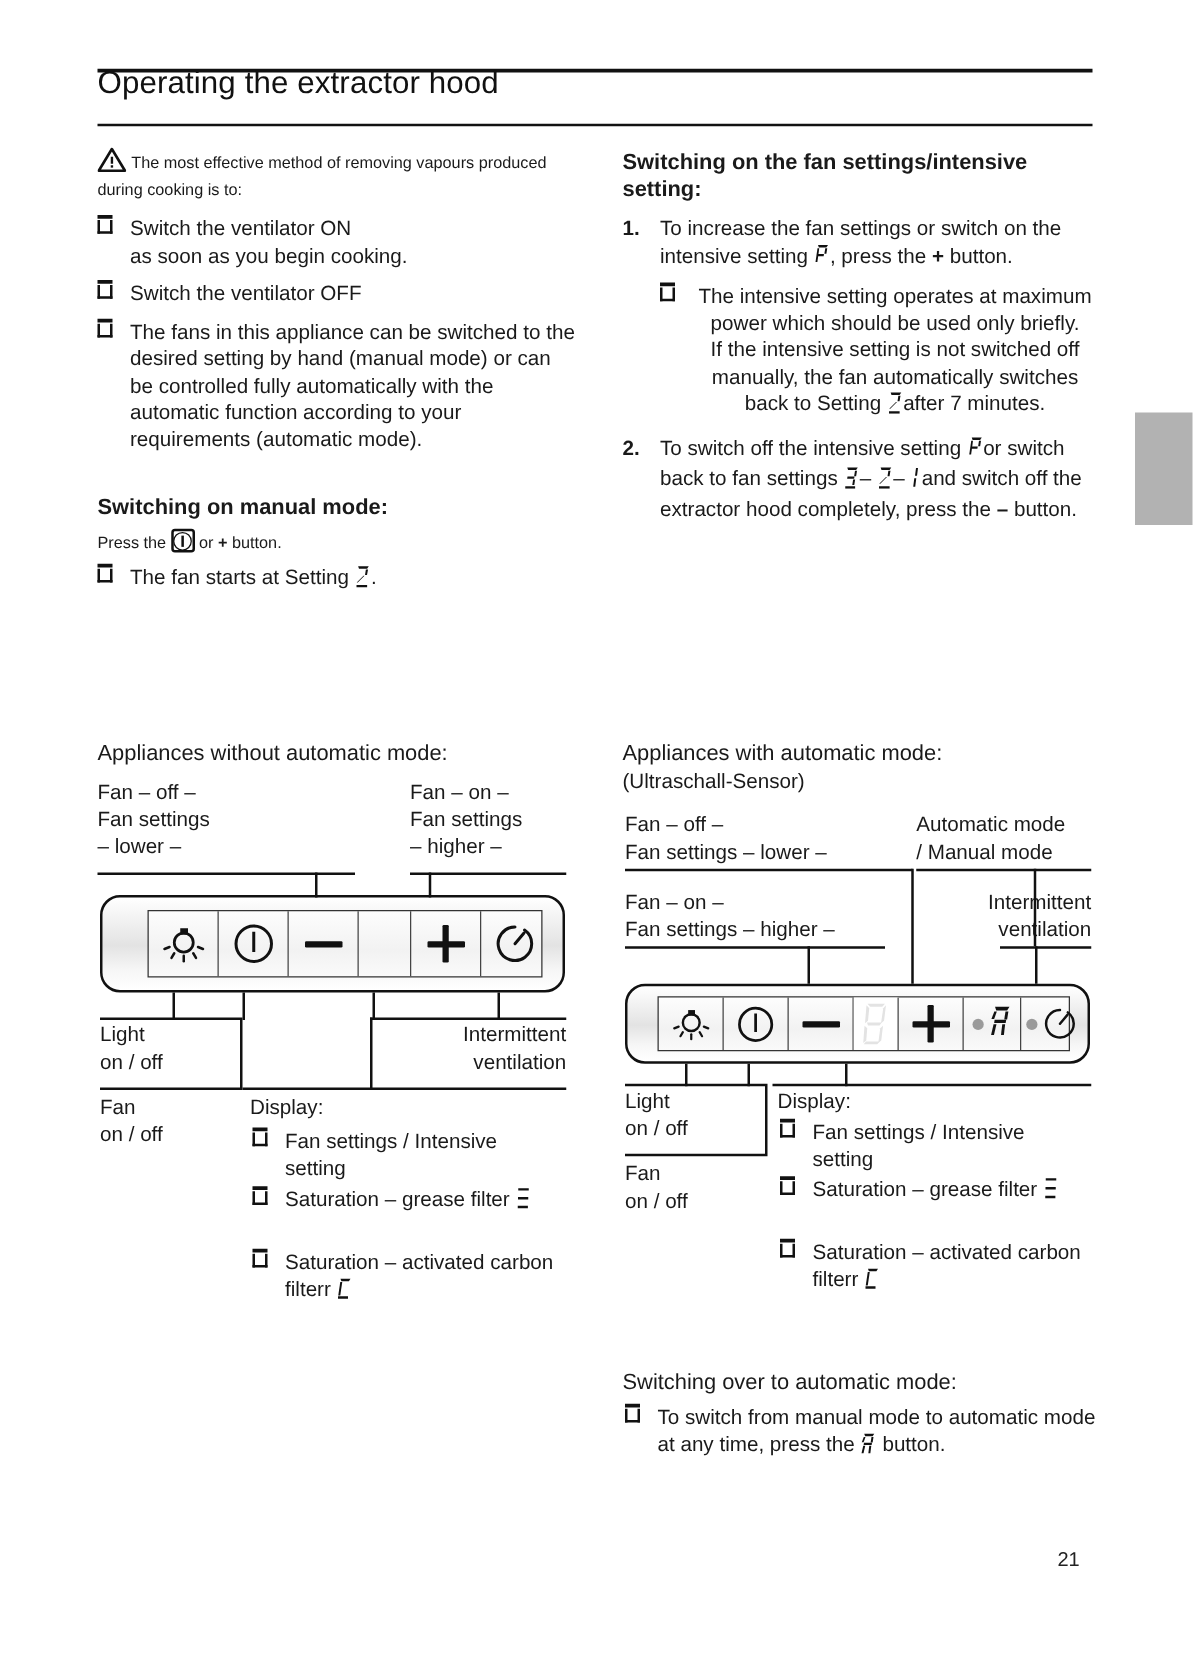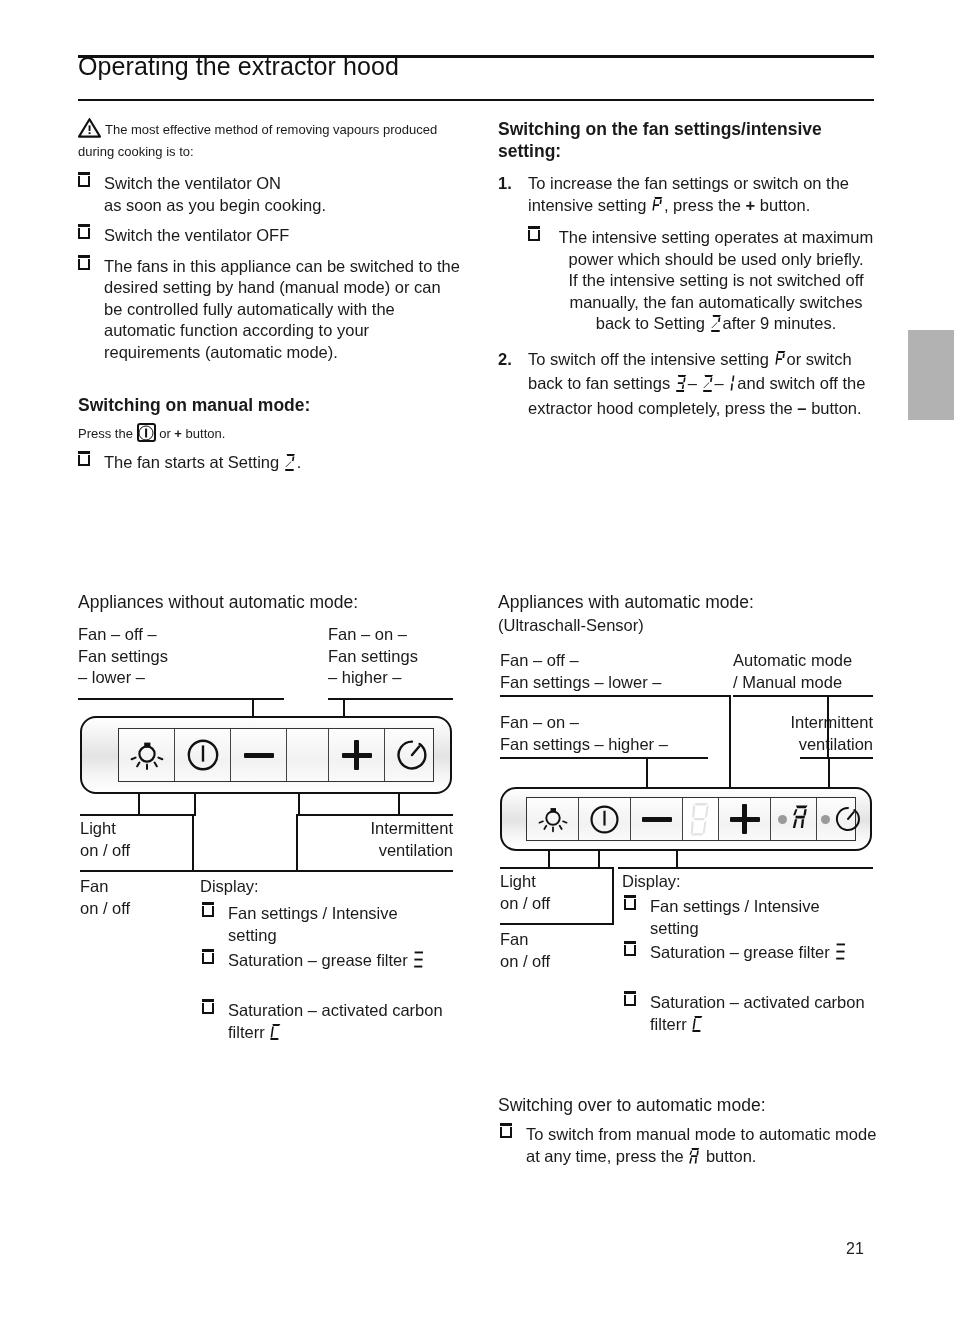--- a/index.html
+++ b/index.html
@@ -172,21 +172,21 @@
       <span>If the intensive setting is not switched off manually, the fan automatically switches back to Setting</span>
       <span class="segsvg">
         <svg width="13" height="18" viewBox="0 0 13 18">
             <g fill="#111">
           <polygon points="2.5,1 11,1 9.7,3 3.2,3"></polygon>
           <polygon points="10.4,3.6 9.6,8 8,8 8.7,3.6"></polygon>
           <polygon points="1.2,16 9.7,16 9.7,18 1.2,18"></polygon>
           <polygon points="7.6,8.6 2.2,14 1.4,14 6.8,8.6"></polygon>
         </g>
           </svg>
-      </span><span>after 9 minutes.</span>
+      </span><span>after 7 minutes.</span>
     </div>
 
     <div class="nl" style="margin-top:11px;">
       <span class="num">2.</span>
       <span>To switch off the intensive setting</span>
       <span class="segsvg">
         <svg width="13" height="18" viewBox="0 0 13 18">
             <g fill="#111">
           <polygon points="3.4,1 11.4,1 10.1,3 4.1,3"></polygon>
           <polygon points="10.8,3.6 10.1,8 8.5,8 9.2,3.6"></polygon>

